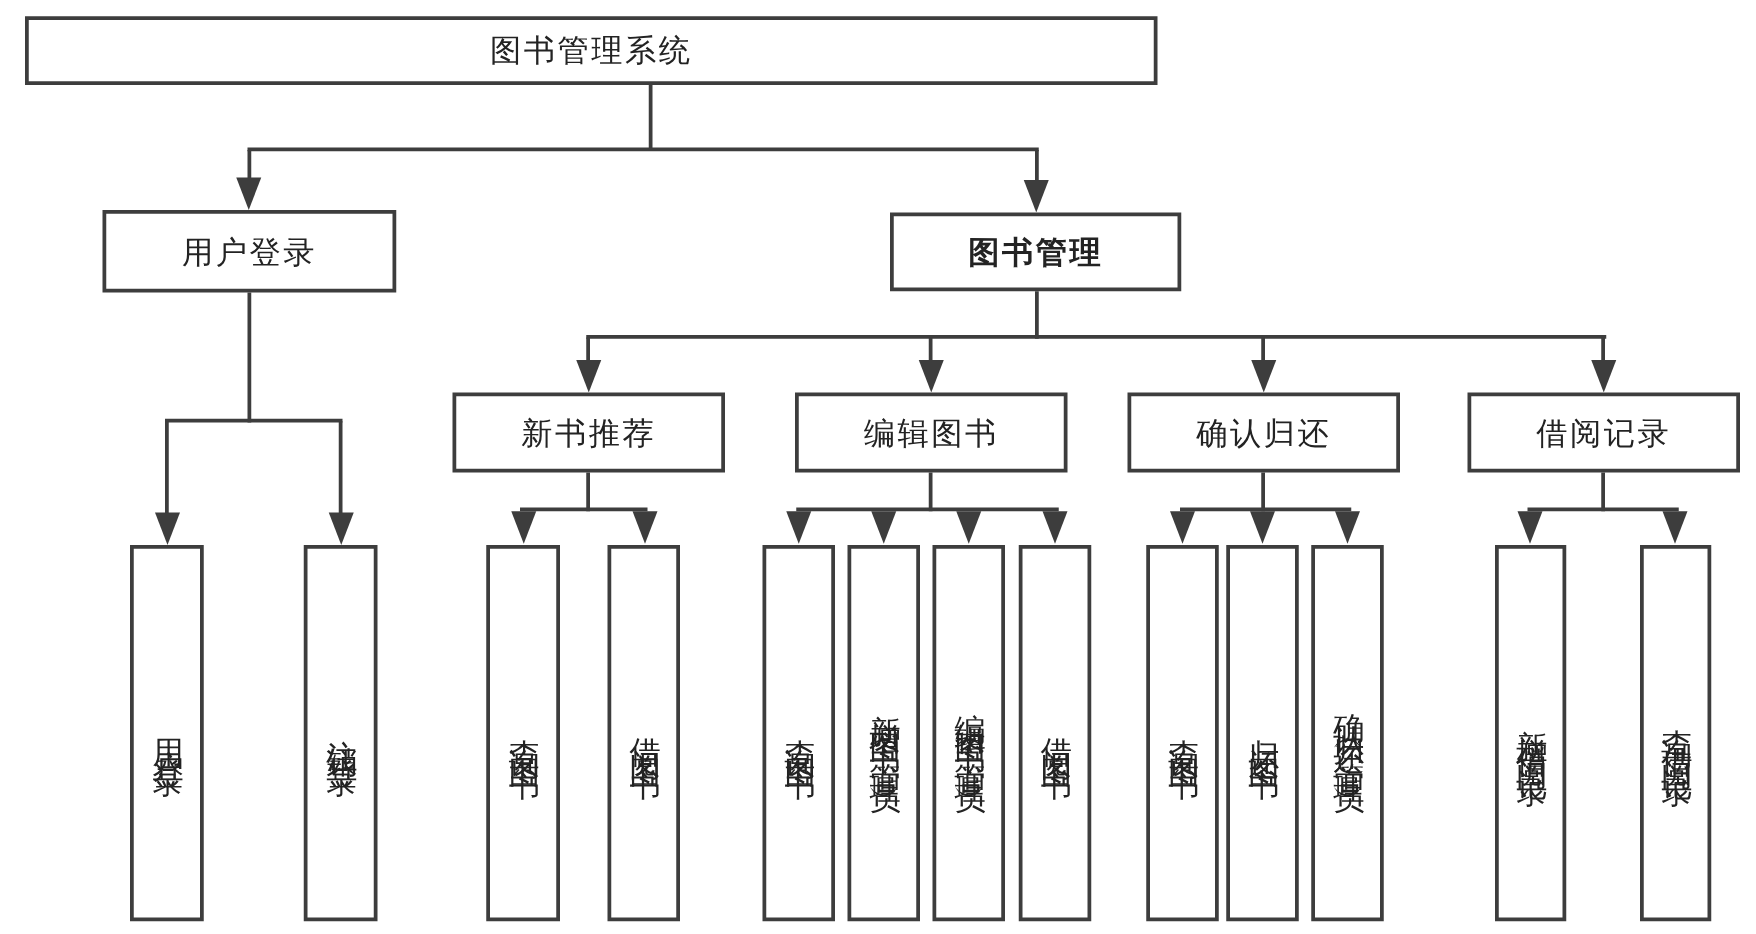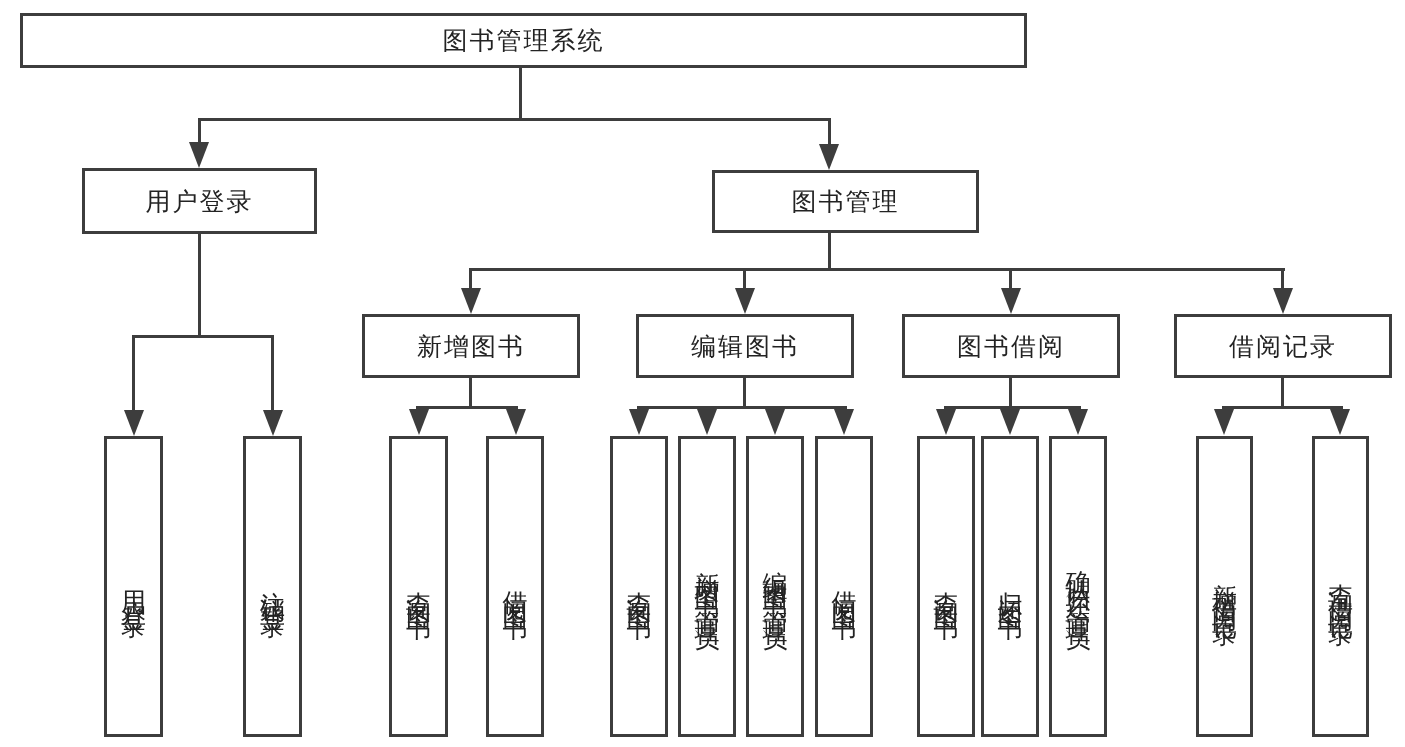--- a/index.html
+++ b/index.html
@@ -49,35 +49,35 @@
     color:var(--wm);
     letter-spacing:1px;
     white-space:nowrap;
   }
 </style>
 </head>
 <body>
 
 <div class="stage">
 
-  <div class="node hnode" style="left:20px;top:13px;width:1007px;height:55px;">
+  <div class="node hnode" style="left:20px;top:13px;width:906px;height:55px;">
     <span>图书管理系统</span>
   </div>
 
   <div class="vl" style="left:519px;top:68px;height:52px;"></div>
   <div class="hl" style="left:198px;top:118px;width:633px;"></div>
   <div class="vl" style="left:198px;top:120px;height:24px;"></div>
   <div class="vl" style="left:828px;top:120px;height:26px;"></div>
   <div class="arrow" style="left:189px;top:142px;"></div>
   <div class="arrow" style="left:819px;top:144px;"></div>
 
   <div class="node hnode" style="left:82px;top:168px;width:235px;height:66px;">
     <span>用户登录</span>
   </div>
-  <div class="node hnode" style="left:712px;top:170px;width:267px;height:63px;">
+  <div class="node hnode" style="left:712px;top:170px;width:233px;height:63px;font-weight:bold;">
     <span>图书管理</span>
   </div>
 
   <div class="vl" style="left:198px;top:234px;height:104px;"></div>
   <div class="hl" style="left:132px;top:335px;width:142px;"></div>
   <div class="vl" style="left:132px;top:337px;height:75px;"></div>
   <div class="vl" style="left:271px;top:337px;height:75px;"></div>
   <div class="arrow" style="left:124px;top:410px;"></div>
   <div class="arrow" style="left:263px;top:410px;"></div>
 
@@ -86,27 +86,27 @@
   <div class="vl" style="left:469px;top:270px;height:20px;"></div>
   <div class="vl" style="left:743px;top:270px;height:20px;"></div>
   <div class="vl" style="left:1009px;top:270px;height:20px;"></div>
   <div class="vl" style="left:1281px;top:270px;height:20px;"></div>
   <div class="arrow" style="left:461px;top:288px;"></div>
   <div class="arrow" style="left:735px;top:288px;"></div>
   <div class="arrow" style="left:1001px;top:288px;"></div>
   <div class="arrow" style="left:1273px;top:288px;"></div>
 
   <div class="node hnode" style="left:362px;top:314px;width:218px;height:64px;">
-    <span>新增图书</span>
+    <span>新书推荐</span>
   </div>
   <div class="node hnode" style="left:636px;top:314px;width:218px;height:64px;">
     <span>编辑图书</span>
   </div>
   <div class="node hnode" style="left:902px;top:314px;width:218px;height:64px;">
-    <span>图书借阅</span>
+    <span>确认归还</span>
   </div>
   <div class="node hnode" style="left:1174px;top:314px;width:218px;height:64px;">
     <span>借阅记录</span>
   </div>
 
   <div class="vl" style="left:469px;top:378px;height:31px;"></div>
   <div class="hl" style="left:416px;top:406px;width:102px;"></div>
   <div class="arrow" style="left:409px;top:409px;"></div>
   <div class="arrow" style="left:506px;top:409px;"></div>
 

